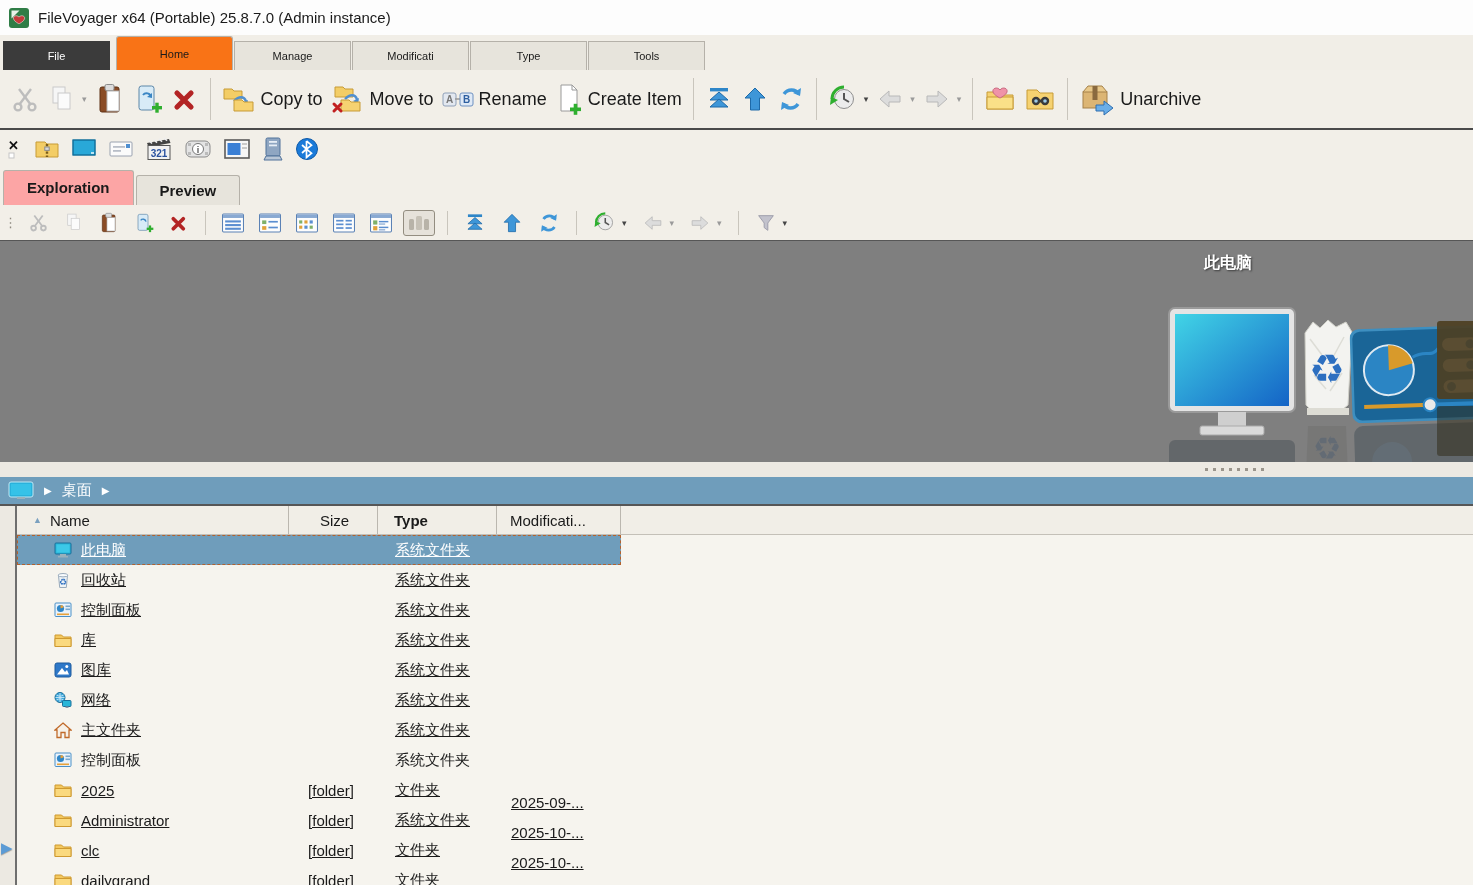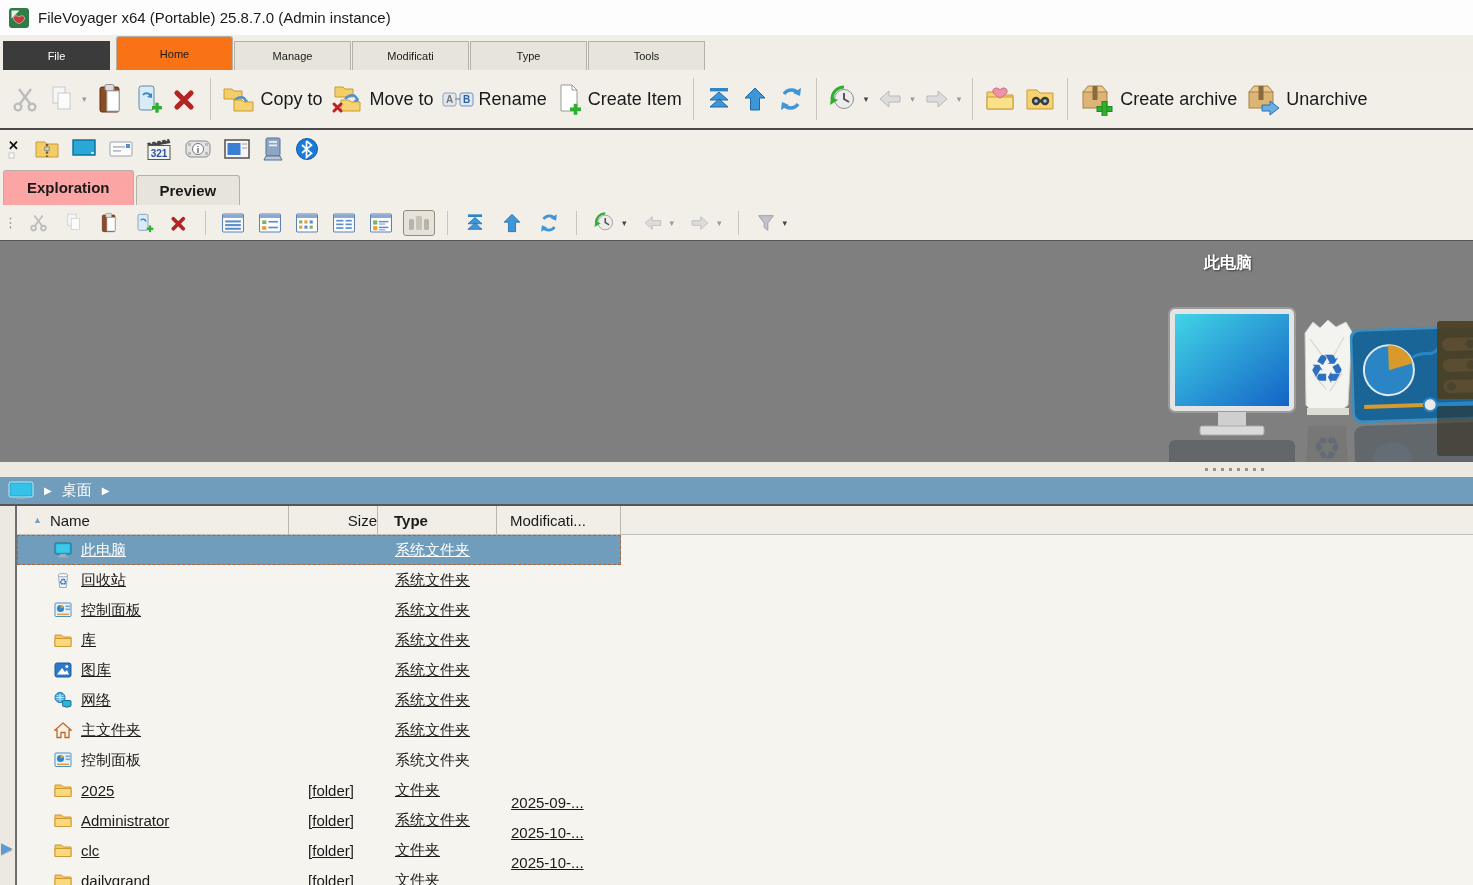--- a/index.html
+++ b/index.html
@@ -58,21 +58,21 @@
   .bc-arrow { font-size:10px; color:#fff; }
   .hdivider { height:2px; background:#565656; }
 
   
   .listarea { position:relative; height:379px; background:#f6f4ee; }
   .gutter { position:absolute; left:0; top:0; bottom:0; width:17px; background:#ece9e2; border-right:2px solid #6e6e6e; z-index:3; }
   .lheader { height:29px; background:#f1eee7; display:flex; font-size:15px; align-items:center; padding-left:17px;
              border-bottom:1px solid #c4c0b8; }
   .hc { height:100%; display:flex; align-items:center; border-right:1px solid #bbb7af; padding-left:8px; cursor:default; }
   .hc.name { width:272px; gap:8px; padding-left:16px; }
-  .hc.size { width:89px; justify-content:flex-end; }
+  .hc.size { width:89px; justify-content:center; padding-right:5px; }
   .hc.type { width:119px; padding-left:16px;font-weight:bold; }
   .hc.mod  { width:124px; padding-left:13px; }
   .sort { font-size:9px; color:#7aa0c0; }
   .rows { position:relative; }
   .row { height:30px; display:flex; align-items:center; margin-left:17px; width:604px; font-size:15px; }
   .row .c-name { width:272px; display:flex; align-items:center; gap:9px; padding-left:37px; }
   .row .c-size { width:89px; text-align:center; padding-right:5px; }
   .row .c-type { width:119px; padding-left:17px; }
   .row .c-mod  { width:124px; padding-left:14px;margin-top:24px; }
   .row .nm, .row .c-size, .row .c-type, .row .c-mod { text-decoration:underline; }
@@ -246,30 +246,20 @@
         <circle cx="12" cy="17" r="4.2" fill="#3a3a3a"></circle>
         <circle cx="21" cy="17" r="4.2" fill="#3a3a3a"></circle>
         <rect x="14" y="15.5" width="5" height="3" fill="#3a3a3a"></rect>
         <circle cx="12" cy="17" r="1.8" fill="#9ecbe8"></circle>
         <circle cx="21" cy="17" r="1.8" fill="#9ecbe8"></circle>
       </svg>
   </div>
 
   <div class="sep"></div>
 
-  <div class="tbtn">
-    <svg width="36" height="34" viewBox="0 0 36 34">
-        <path d="M4 10 l5 -6 h14 l5 6" fill="#e9c98b" stroke="#a5814a"></path>
-        <rect x="4" y="10" width="24" height="16" fill="#dcb574" stroke="#a5814a"></rect>
-        <rect x="13.5" y="4" width="5" height="14" fill="#8a6a3f"></rect>
-        <rect x="18" y="24.5" width="15" height="5" fill="#2faf2f" stroke="#1d8a1d"></rect>
-        <rect x="23" y="19.5" width="5" height="15" fill="#2faf2f" stroke="#1d8a1d"></rect>
-      </svg>
-    <span class="tlabel">Create archive</span>
-  </div>
   <div class="tbtn">
     <svg width="36" height="34" viewBox="0 0 36 34">
         <path d="M4 10 l5 -6 h14 l5 6" fill="#e9c98b" stroke="#a5814a"></path>
         <rect x="4" y="10" width="24" height="16" fill="#dcb574" stroke="#a5814a"></rect>
         <rect x="13.5" y="4" width="5" height="14" fill="#8a6a3f"></rect>
         <path d="M17 23 h8 v-4 l9 7 -9 7 v-4 h-8 z" fill="#6aaee8" stroke="#2e6fb0"></path>
       </svg>
     <span class="tlabel">Unarchive</span>
   </div>
 </div>

